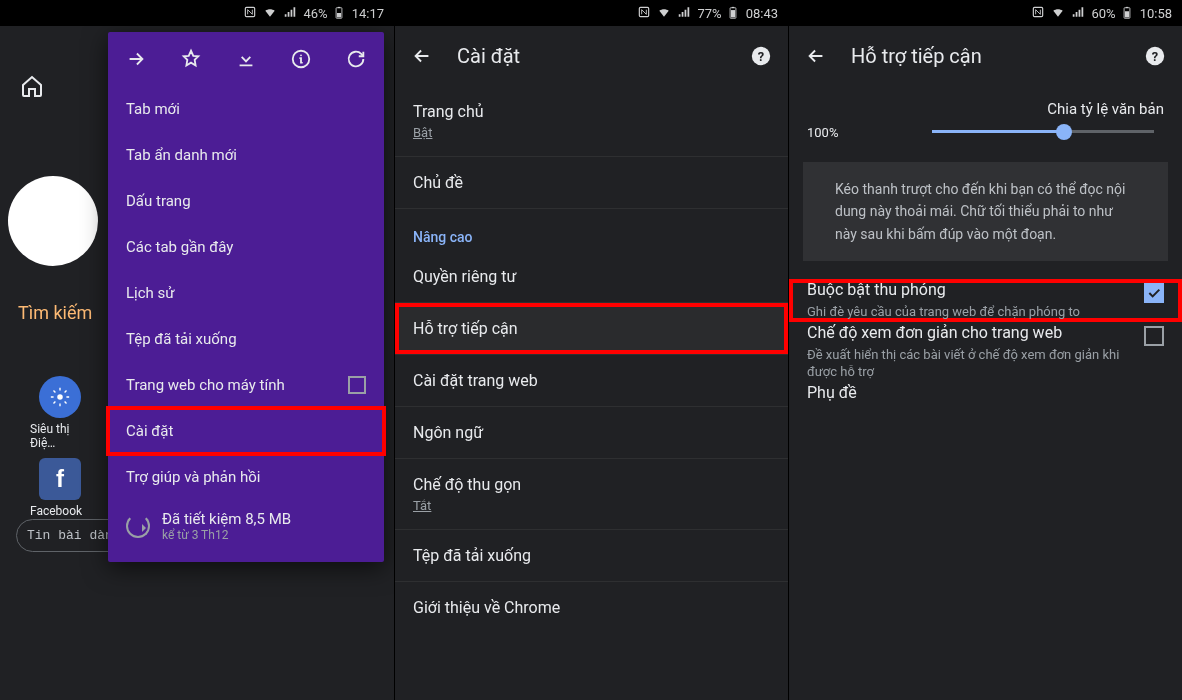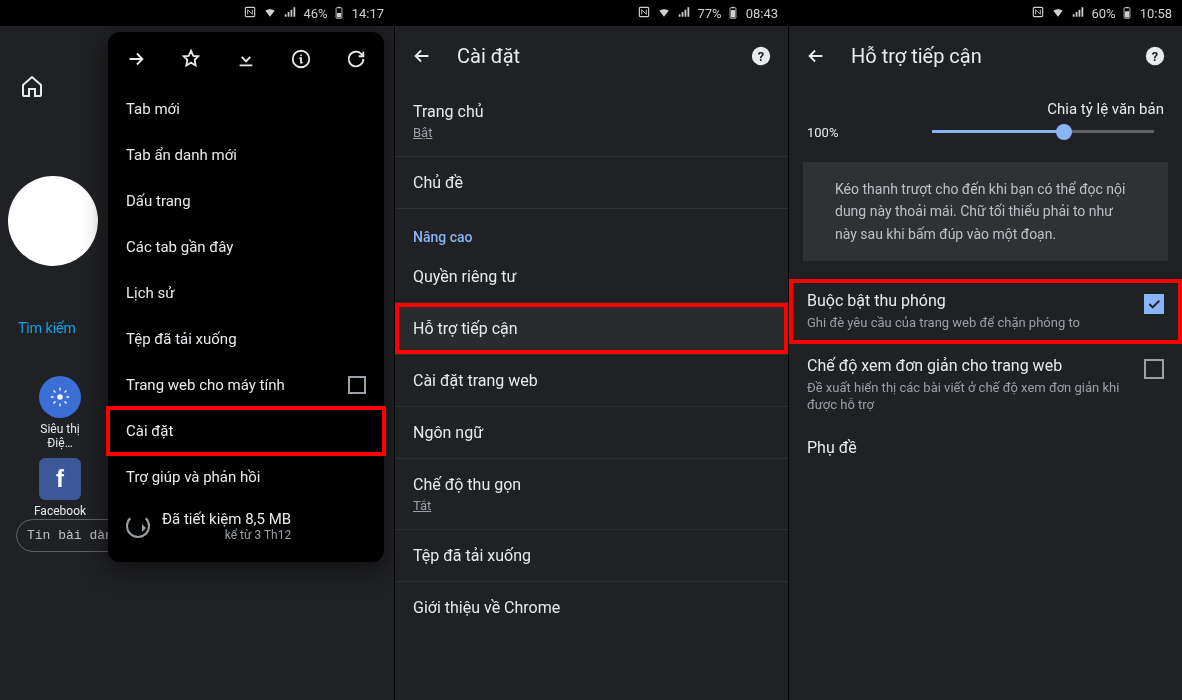--- a/index.html
+++ b/index.html
@@ -43,29 +43,28 @@
     background: #202124;
   }
   .s1-home {
     position: absolute;
     top: 48px;
     left: 20px;
     color: #e8eaed;
   }
   .s1-search {
     position: absolute;
-    top: 294px;
+    top: 276px;
     left: 18px;
-    color: #0ea5e9;
-    font-size: 14px;
+    color: #fdba74;
+    font-size: 18px;
   }
   .s1-tile {
     position: absolute;
     width: 60px;
-    text-align: center;
     font-size: 12px;
     color: #e8eaed;
   }
   .s1-tile .iconsq {
     width: 42px; height: 42px; border-radius: 50%; margin: 0 auto 4px;
     display:flex; align-items:center; justify-content:center;
   }
   .s1-pill {
     position: absolute;
     bottom: 148px;
@@ -85,22 +84,22 @@
     height: 90px;
     border-radius: 50%;
     background:#fff;
   }
 
   .menu {
     position: absolute;
     top: 32px;
     left: 108px;
     width: 276px;
-    background: #000000;
-    border-radius: 12px;
+    background: #4c1d95;
+    border-radius: 2px;
     box-shadow: 0 6px 24px rgba(0,0,0,.6);
     padding-bottom: 6px;
   }
   .menu-top {
     display: flex;
     justify-content: space-around;
     align-items: center;
     height: 54px;
   }
   .menu-top .ic { width: 22px; height: 22px; color:#e8eaed; display:flex; align-items:center; justify-content:center; }
@@ -111,21 +110,21 @@
     display: flex;
     align-items: center;
     justify-content: space-between;
     cursor: pointer;
   }
   .menu-item .cb {
     width: 18px; height: 18px; border: 2px solid #9aa0a6;
   }
   .hl-red { outline: 4px solid #ff0000; outline-offset: -2px; }
   .menu-saved {
-    display:flex; gap: 12px; align-items:center; padding: 10px 18px 14px; text-align: right;
+    display:flex; gap: 12px; align-items:center; padding: 10px 18px 14px;
   }
   .menu-saved .spin {
     width: 24px; height:24px; border:2px solid #9aa0a6; border-top-color:transparent; border-radius:50%;
     position: relative;
   }
   .menu-saved .spin::after{
     content:''; position:absolute; right:-2px; top:8px;
     border:4px solid transparent; border-left-color:#9aa0a6;
   }
   .menu-saved .t2 { font-size: 12px; color:#9aa0a6; line-height:1.2; }
@@ -177,21 +176,21 @@
   }
   .sample {
     margin: 10px 14px 18px;
     background:#303134;
     padding: 16px 32px;
     font-size: 14px;
     color:#bdc1c6;
     line-height: 1.6;
   }
   .opt {
-    padding: 12px 18px;
+    padding: 1px 18px;
     display: flex;
     gap: 12px;
     align-items: flex-start;
     cursor: pointer;
   }
   .opt .txt { flex:1; }
   .opt .txt .p { font-size:16px; color:#e8eaed; }
   .opt .txt .s { font-size:13px; color:#9aa0a6; margin-top:4px; line-height:1.35; }
   .opt .chk {
     width:20px; height:20px; margin-top:3px; flex:none;

